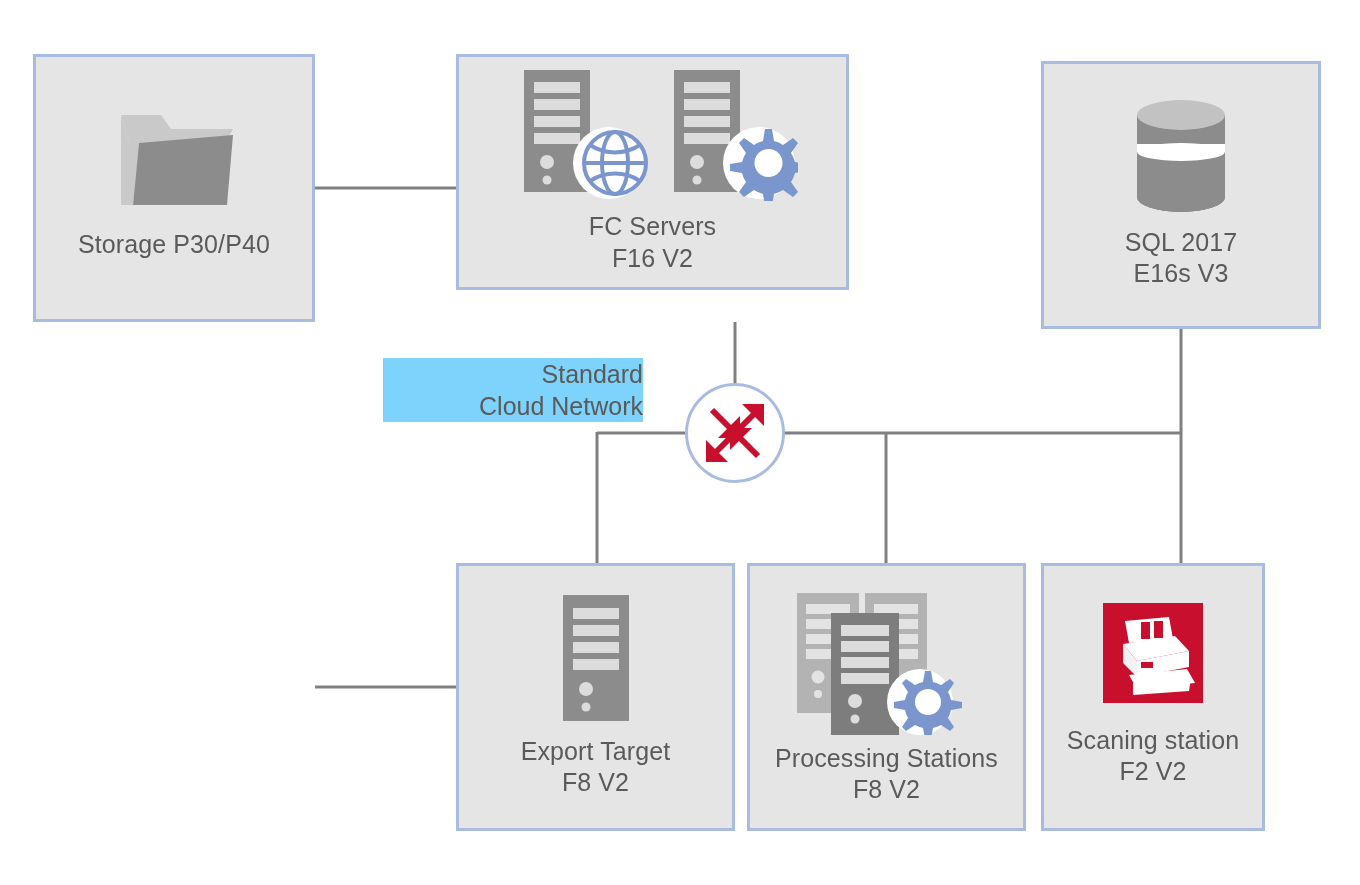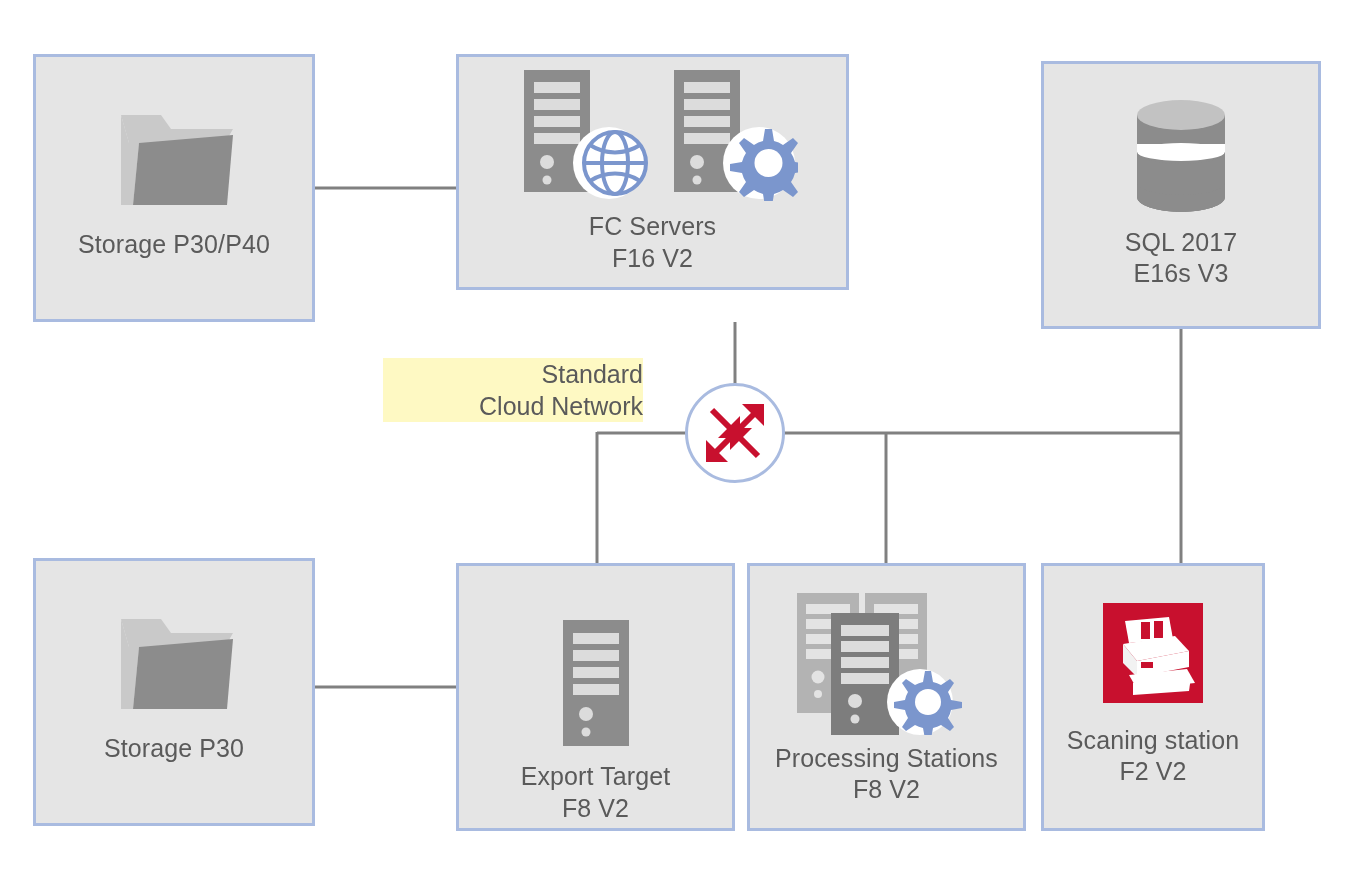--- a/index.html
+++ b/index.html
@@ -65,21 +65,21 @@
   .router svg { display: block; }
   
   .net-caption {
     position: absolute;
     z-index: 3;
     color: #5a5a5a;
     font-size: 25px;
     line-height: 1.28;
     text-align: right;
     white-space: pre-line;
-    background: #fef9c3;
+    background: #7dd3fc;
     font-family: "Liberation Sans", "DejaVu Sans", sans-serif;
   }
 </style>
 </head>
 <body>
 
 <div id="canvas">
 
   <svg id="wires" viewBox="0 0 1360 885" width="1360" height="885" aria-hidden="true">
     <g stroke="#808080" stroke-width="3" fill="none" stroke-linecap="butt">
@@ -194,32 +194,22 @@
 
         <polygon points="18,76 40,76 18,54"></polygon>
 
         <polygon points="52,52 30,52 52,30"></polygon>
 
         <polygon points="42,42 64,42 42,64"></polygon>
       </g>
     </svg>
   </div>
 
-  <div class="node" style="left:33px; top:558px; width:282px; height:268px; justify-content:center; padding-bottom:6px;">
-    <div class="node-icon" style="width:130px; height:106px; margin-bottom:14px;">
-      <svg viewBox="0 0 130 106" width="130" height="106">
-        <polygon points="12,6 52,6 62,20 124,20 116,34 20,34" fill="#c9c9c9"></polygon>
-        <polygon points="12,6 12,96 24,96 30,34 20,34" fill="#c9c9c9"></polygon>
-        <polygon points="30,34 124,26 118,96 24,96" fill="#8c8c8c"></polygon>
-      </svg>
-    </div>
-    <div class="node-label">Storage P30</div>
-  </div>
-
-  <div class="node" style="left:456px; top:563px; width:279px; height:268px; justify-content:flex-end; padding-bottom:4px;">
+
+  <div class="node" style="left:456px; top:563px; width:279px; height:268px; justify-content:center; padding-bottom:4px;">
     <div class="node-icon" style="width:72px; height:132px; margin-bottom:12px;">
       <svg viewBox="0 0 72 132" width="72" height="132">
         <rect x="3" y="3" width="66" height="126" fill="#8c8c8c"></rect>
         <rect x="13" y="16" width="46" height="11" fill="#dcdcdc"></rect>
         <rect x="13" y="33" width="46" height="11" fill="#dcdcdc"></rect>
         <rect x="13" y="50" width="46" height="11" fill="#dcdcdc"></rect>
         <rect x="13" y="67" width="46" height="11" fill="#dcdcdc"></rect>
         <circle cx="26" cy="97" r="7" fill="#dcdcdc"></circle>
         <circle cx="26" cy="115" r="4.5" fill="#dcdcdc"></circle>
       </svg>

